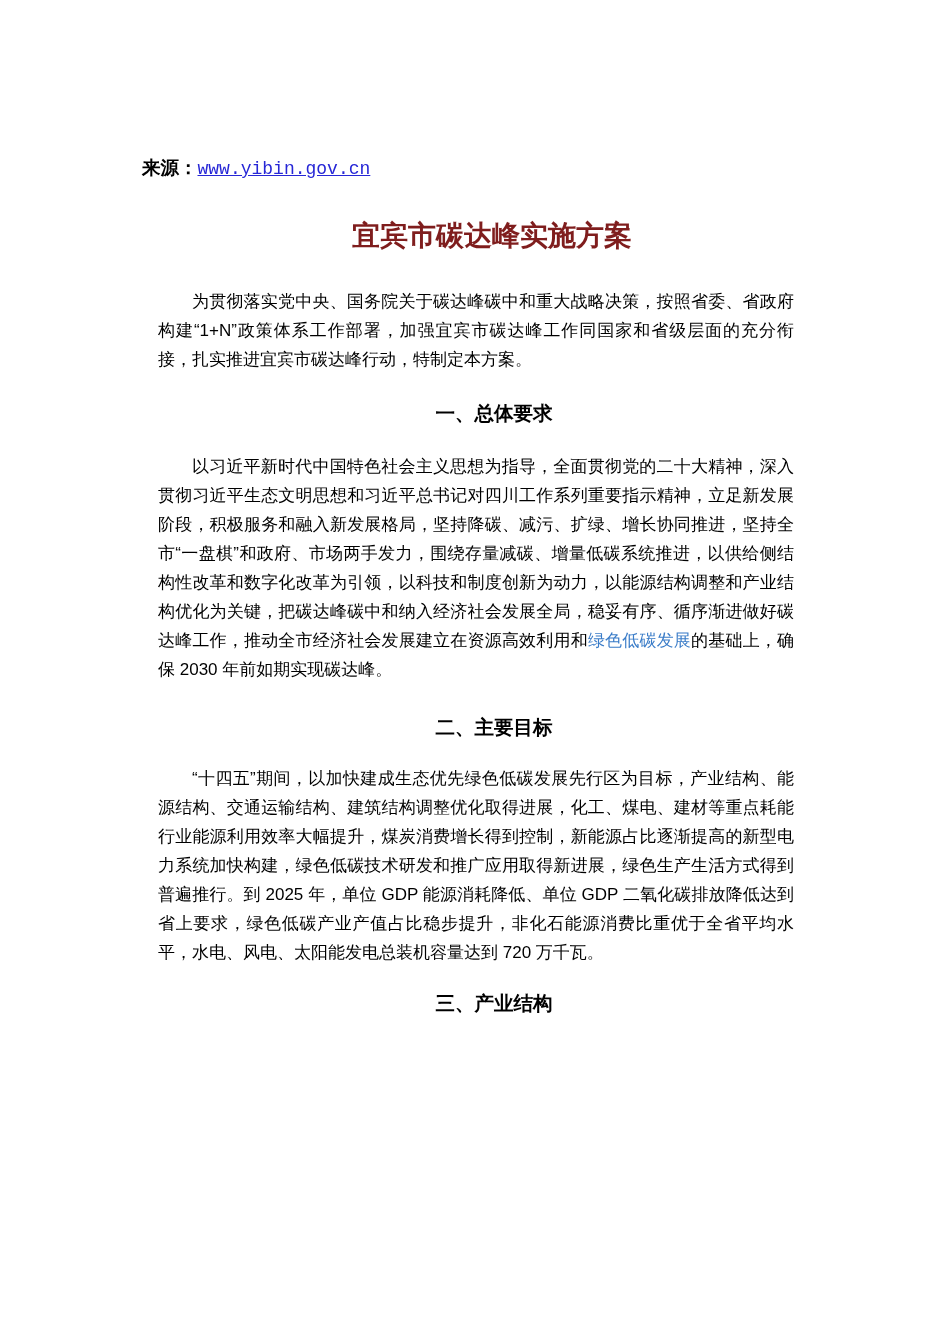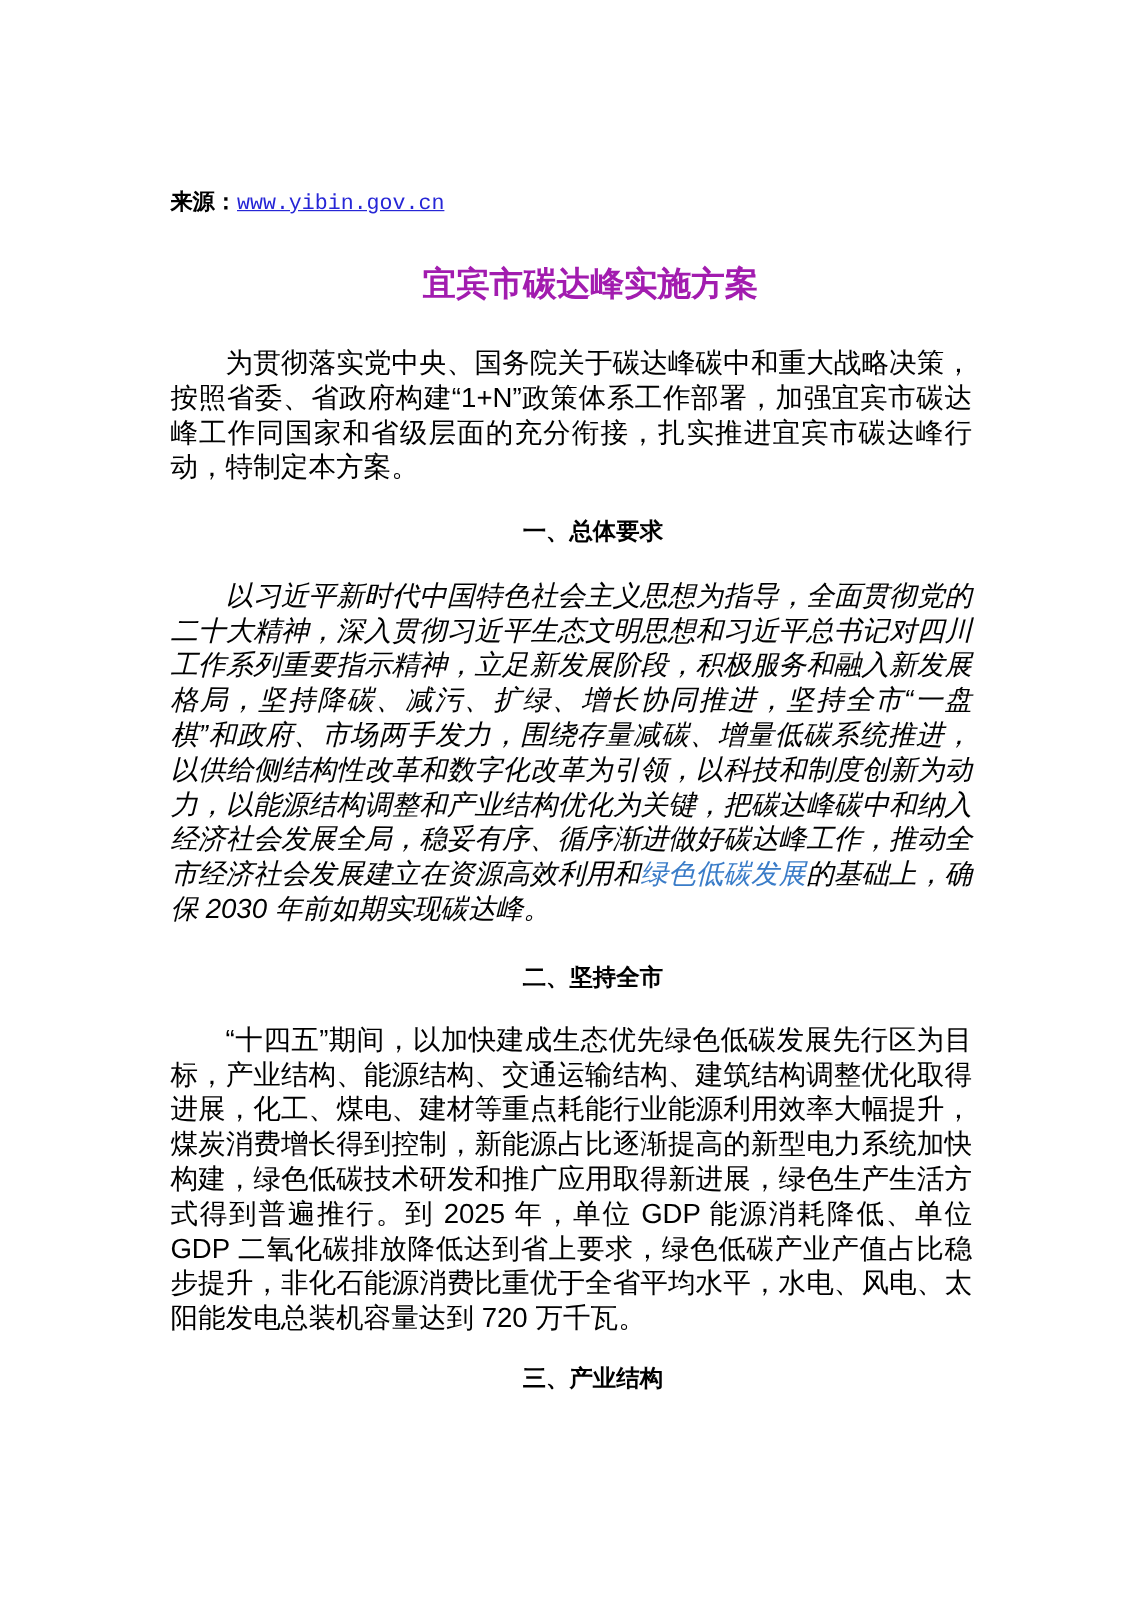--- a/index.html
+++ b/index.html
@@ -37,42 +37,42 @@
     text-decoration: underline;
     cursor: pointer;
   }
   .doc-title {
     margin: 31px 0 0 0;
     padding-left: 32px;
     text-align: center;
     font-size: 28px;
     line-height: 42px;
     font-weight: bold;
-    color: #a21caf;
+    color: #7f1d1d;
   }
   .doc p.body-para {
-    margin: 0;
-    font-size: 23px;
+    margin: 16px;
+    font-size: 17px;
     line-height: 29px;
     text-align: justify;
     text-indent: 2em;
     color: #000000;
   }
   .doc p.intro { margin-top: 30px; }
   .doc h2.sec-heading {
     margin: 0;
     font-size: 19.5px;
     line-height: 29px;
     font-weight: bold;
     text-indent: 1.85em;
     color: #000000;
     text-align: center;
   }
   .mt-h1 { margin-top: 25px !important; }
-  .mt-p2 { margin-top: 24px !important; font-style: italic; }
+  .mt-p2 { margin-top: 24px !important; }
   .mt-h2 { margin-top: 29px !important; }
   .mt-p3 { margin-top: 22px !important; }
   .mt-p4 { margin-top: 28px !important; }
   .mt-h3 { margin-top: 22px !important; }
   .inline-link {
     color: #3a7cc8;
     cursor: pointer;
     text-decoration: none;
   }
 </style>
@@ -85,21 +85,21 @@
     <p class="source-line"><span class="source-label">来源：</span><a class="source-link">www.yibin.gov.cn</a></p>
 
     <h1 class="doc-title">宜宾市碳达峰实施方案</h1>
 
     <p class="body-para intro">为贯彻落实党中央、国务院关于碳达峰碳中和重大战略决策，按照省委、省政府构建“1+N”政策体系工作部署，加强宜宾市碳达峰工作同国家和省级层面的充分衔接，扎实推进宜宾市碳达峰行动，特制定本方案。</p>
 
     <h2 class="sec-heading mt-h1">一、总体要求</h2>
 
     <p class="body-para mt-p2"><span>以习近平新时代中国特色社会主义思想为指导，全面贯彻党的二十大精神，深入贯彻习近平生态文明思想和习近平总书记对四川工作系列重要指示精神，立足新发展阶段，积极服务和融入新发展格局，坚持降碳、减污、扩绿、增长协同推进，坚持全市“一盘棋”和政府、市场两手发力，围绕存量减碳、增量低碳系统推进，以供给侧结构性改革和数字化改革为引领，以科技和制度创新为动力，以能源结构调整和产业结构优化为关键，把碳达峰碳中和纳入经济社会发展全局，稳妥有序、循序渐进做好碳达峰工作，推动全市经济社会发展建立在资源高效利用和</span><a class="inline-link">绿色低碳发展</a><span>的基础上，确保 2030 年前如期实现碳达峰。</span></p>
 
-    <h2 class="sec-heading mt-h2">二、坚持全市</h2>
+    <h2 class="sec-heading mt-h2">二、主要目标</h2>
 
     <p class="body-para mt-p3">“十四五”期间，以加快建成生态优先绿色低碳发展先行区为目标，产业结构、能源结构、交通运输结构、建筑结构调整优化取得进展，化工、煤电、建材等重点耗能行业能源利用效率大幅提升，煤炭消费增长得到控制，新能源占比逐渐提高的新型电力系统加快构建，绿色低碳技术研发和推广应用取得新进展，绿色生产生活方式得到普遍推行。到 2025 年，单位 GDP 能源消耗降低、单位 GDP 二氧化碳排放降低达到省上要求，绿色低碳产业产值占比稳步提升，非化石能源消费比重优于全省平均水平，水电、风电、太阳能发电总装机容量达到 720 万千瓦。</p>
 
 
     <h2 class="sec-heading mt-h3">三、产业结构</h2>
 
   </div>
 </div>
 
 </body></html>

